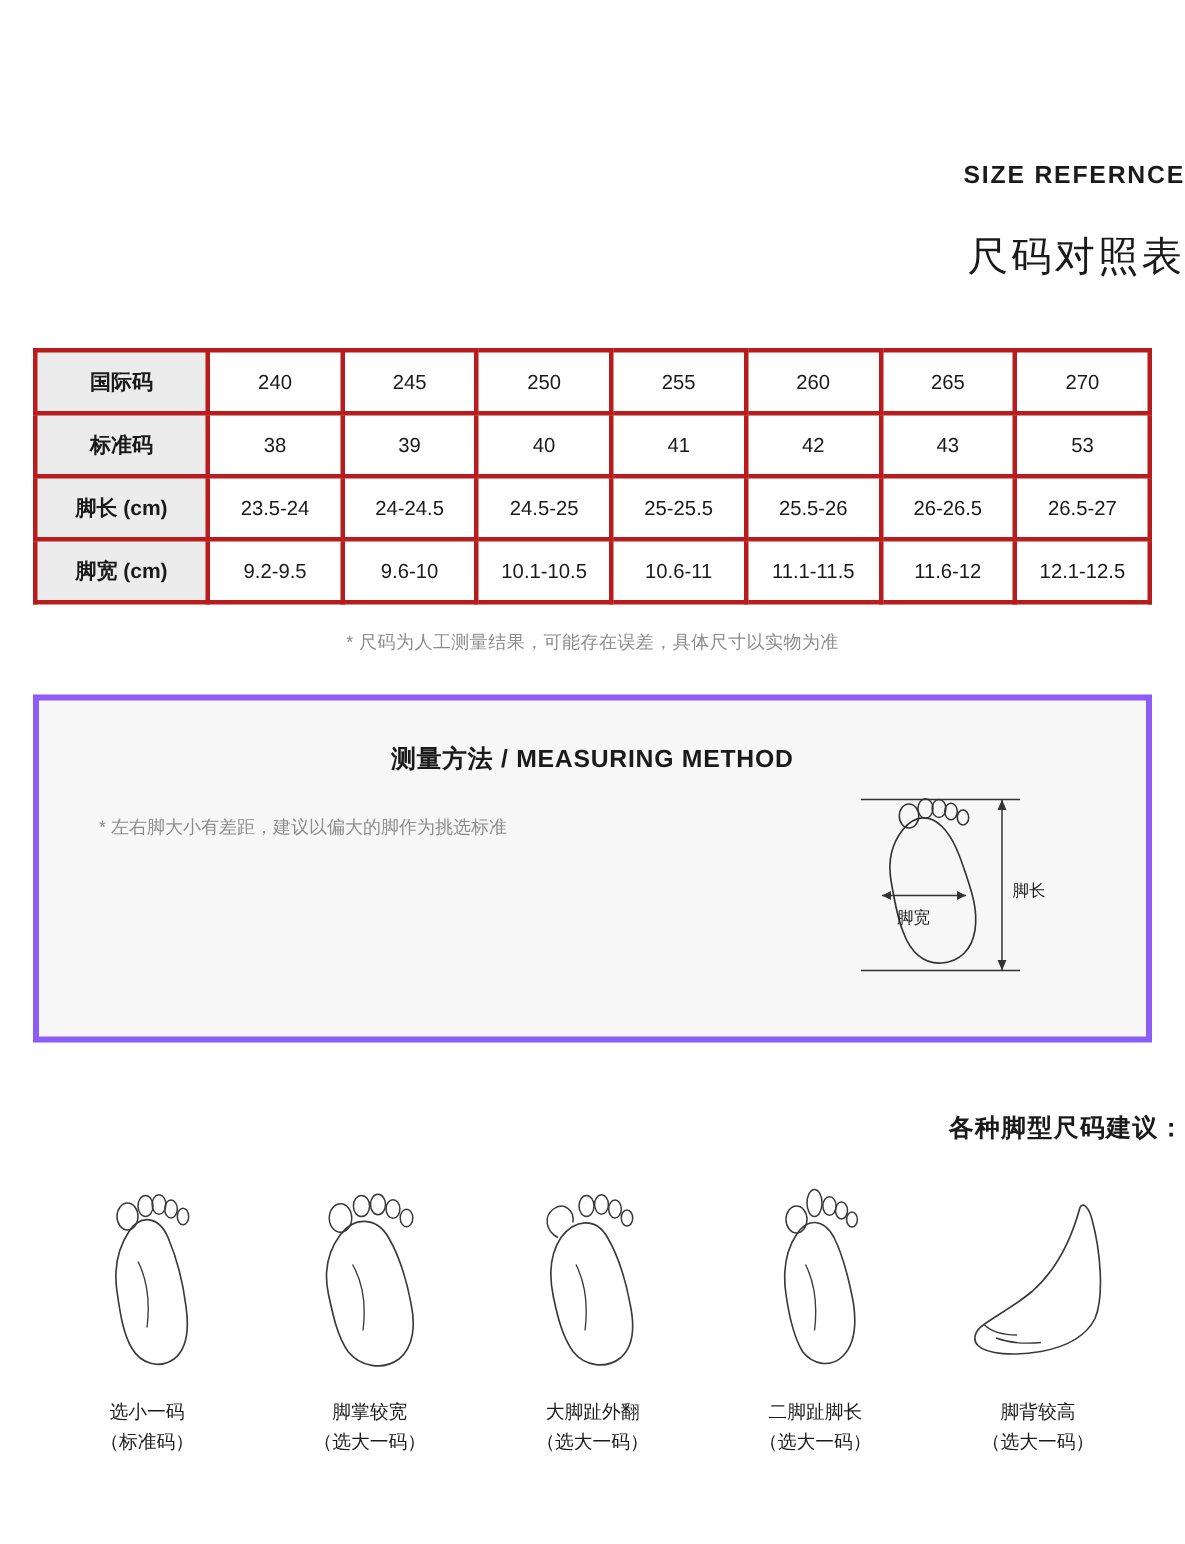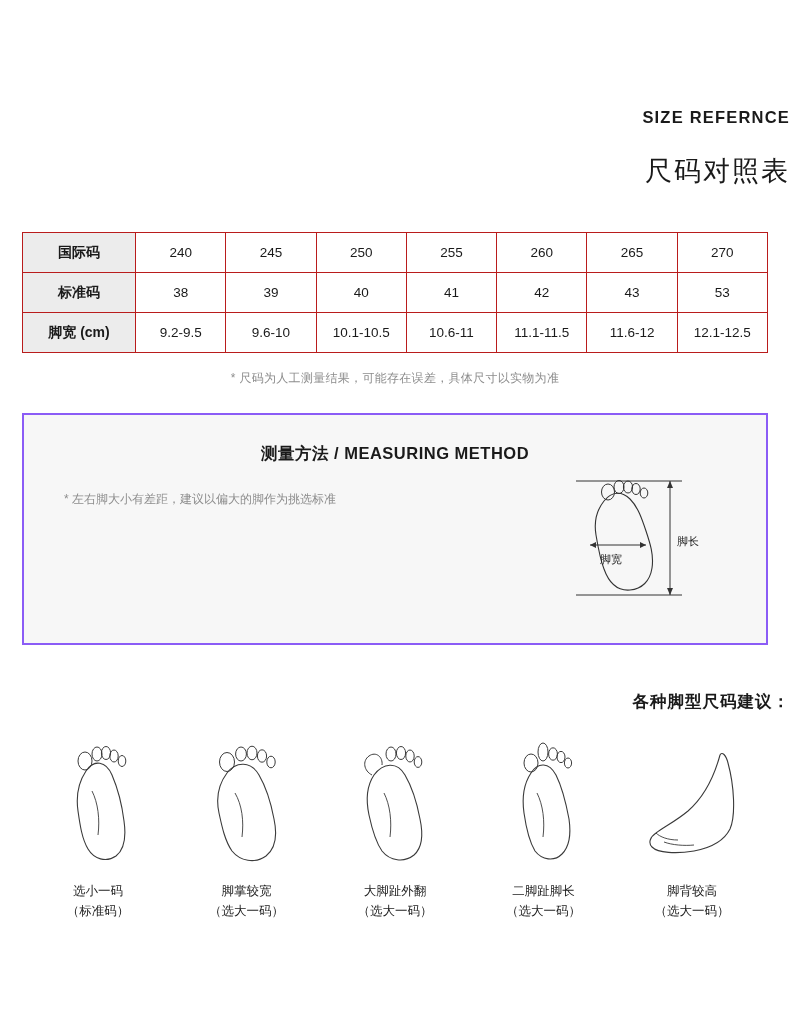--- a/index.html
+++ b/index.html
@@ -43,21 +43,21 @@
   
   .table-wrap {
     margin: 43px 22px 0 22px;
   }
   table.size-table {
     width: 746px;
     border-collapse: collapse;
     table-layout: fixed;
   }
   table.size-table td {
-    border: 1px solid #b91c1c;
+    border: 3px solid #b91c1c;
     height: 37px;
     text-align: center;
     font-size: 13.5px;
     color: #1a1a1a;
     background: #ffffff;
   }
   table.size-table td.rowhead {
     background: #ececec;
     font-weight: bold;
     font-size: 14px;
@@ -67,21 +67,21 @@
     text-align: center;
     font-size: 12px;
     color: #8d8d8d;
     margin-top: 17px;
     letter-spacing: 0.3px;
   }
 
   
   .method-box {
     margin: 26px 22px 0 22px;
-    border: 2px solid #8b5cf6;
+    border: 4px solid #8b5cf6;
     background: #f7f7f7;
     height: 232px;
     position: relative;
     box-sizing: border-box;
   }
   .method-title {
     text-align: center;
     font-size: 16.5px;
     font-weight: bold;
     padding-top: 28px;
@@ -171,20 +171,30 @@
           <td class="rowhead">标准码</td>
           <td>38</td>
           <td>39</td>
           <td>40</td>
           <td>41</td>
           <td>42</td>
           <td>43</td>
           <td>53</td>
         </tr>
         <tr>
+          <td class="rowhead">脚长 (cm)</td>
+          <td>23.5-24</td>
+          <td>24-24.5</td>
+          <td>24.5-25</td>
+          <td>25-25.5</td>
+          <td>25.5-26</td>
+          <td>26-26.5</td>
+          <td>26.5-27</td>
+        </tr>
+        <tr>
           <td class="rowhead">脚宽 (cm)</td>
           <td>9.2-9.5</td>
           <td>9.6-10</td>
           <td>10.1-10.5</td>
           <td>10.6-11</td>
           <td>11.1-11.5</td>
           <td>11.6-12</td>
           <td>12.1-12.5</td>
         </tr>
       </tbody>

